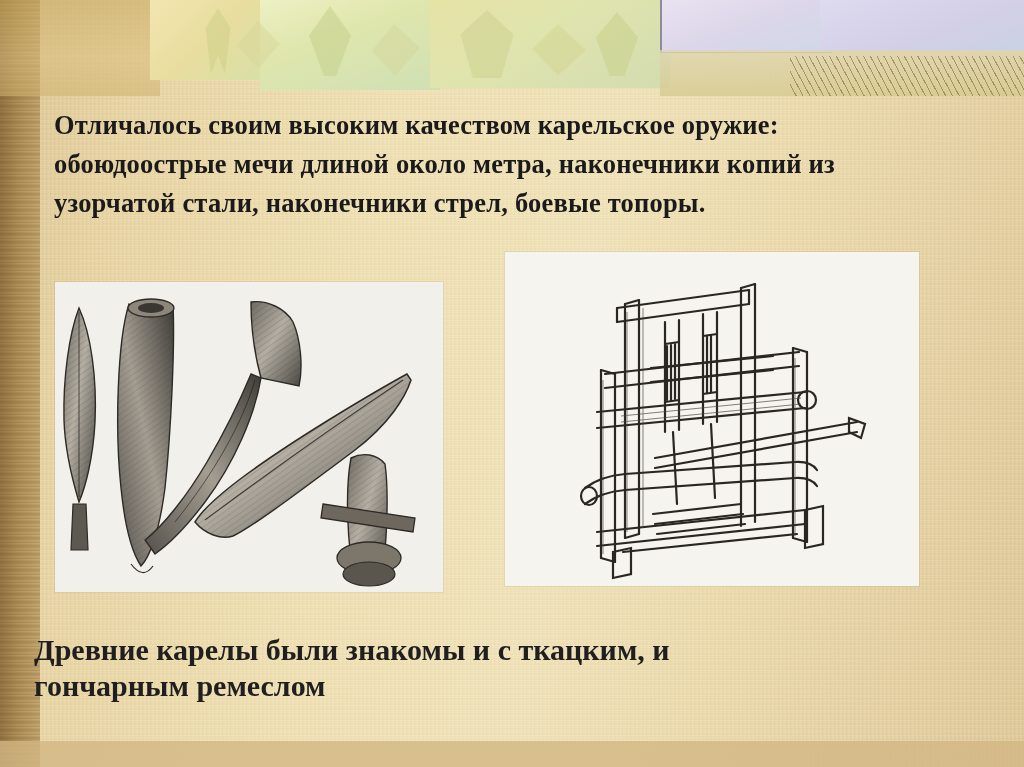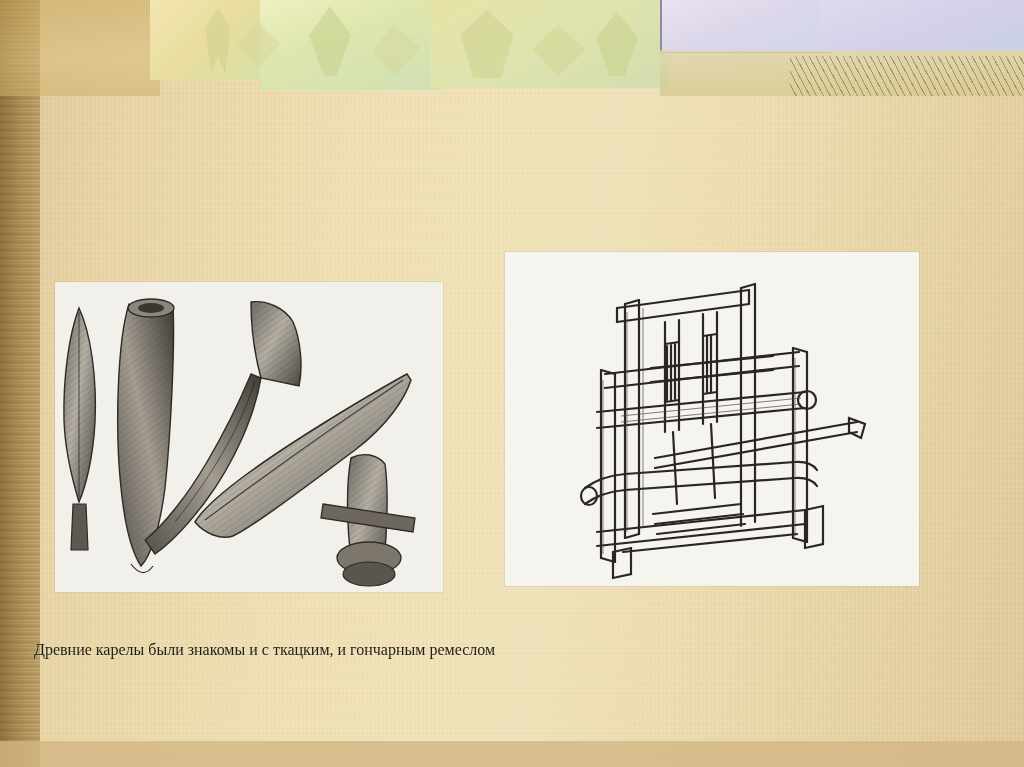--- a/index.html
+++ b/index.html
@@ -146,22 +146,22 @@
     color: #1a1a1a;
     letter-spacing: .2px;
   }
 
   .bottom-text {
     position: absolute;
     left: 34px;
     top: 632px;
     width: 700px;
     font-family: "Liberation Serif", serif;
-    font-weight: normal;
-    font-size: 16px;
+    font-weight: bold;
+    font-size: 30px;
     line-height: 36px;
     color: #1f1f1f;
   }
 
   
   .pic-weapons {
     position: absolute;
     left: 55px;
     top: 282px;
     width: 388px;
@@ -201,20 +201,21 @@
     <div class="leaf l2"></div>
     <div class="leaf l3"></div>
     <div class="leaf l4"></div>
     <div class="leaf l5"></div>
     <div class="leaf l6"></div>
     <div class="leaf l7"></div>
 
     <div class="hatch"></div>
   </div>
 
+  <div class="title-text">Отличалось своим высоким качеством карельское оружие: обоюдоострые мечи длиной около метра, наконечники копий из узорчатой стали, наконечники стрел, боевые топоры.</div>
 
   <div class="pic-weapons">
     <svg viewBox="0 0 388 310" xmlns="http://www.w3.org/2000/svg" aria-hidden="true">
       <defs>
         <linearGradient id="metal" x1="0" y1="0" x2="1" y2="1">
           <stop offset="0%" stop-color="#6f6a62"></stop>
           <stop offset="45%" stop-color="#b4aea3"></stop>
           <stop offset="100%" stop-color="#4c4842"></stop>
         </linearGradient>
         <linearGradient id="metal2" x1="0" y1="1" x2="1" y2="0">

